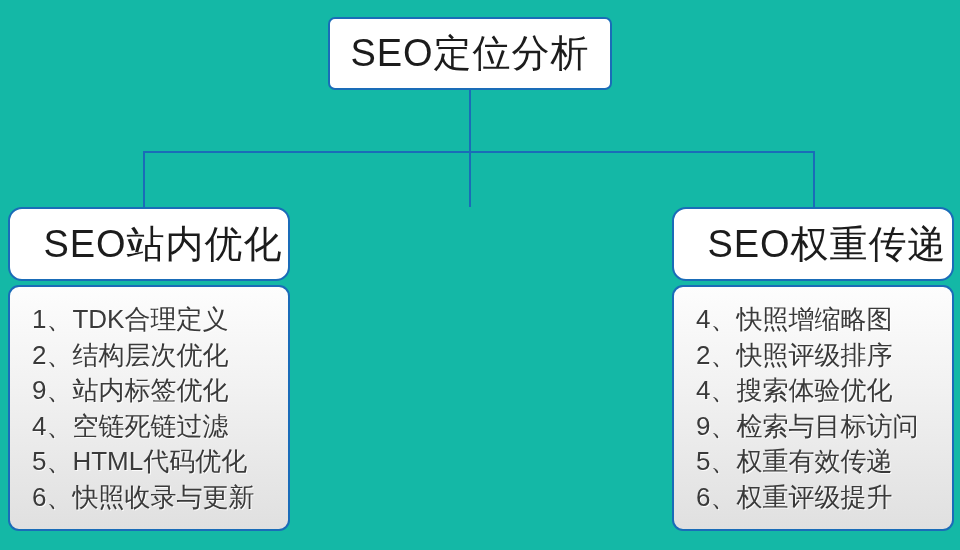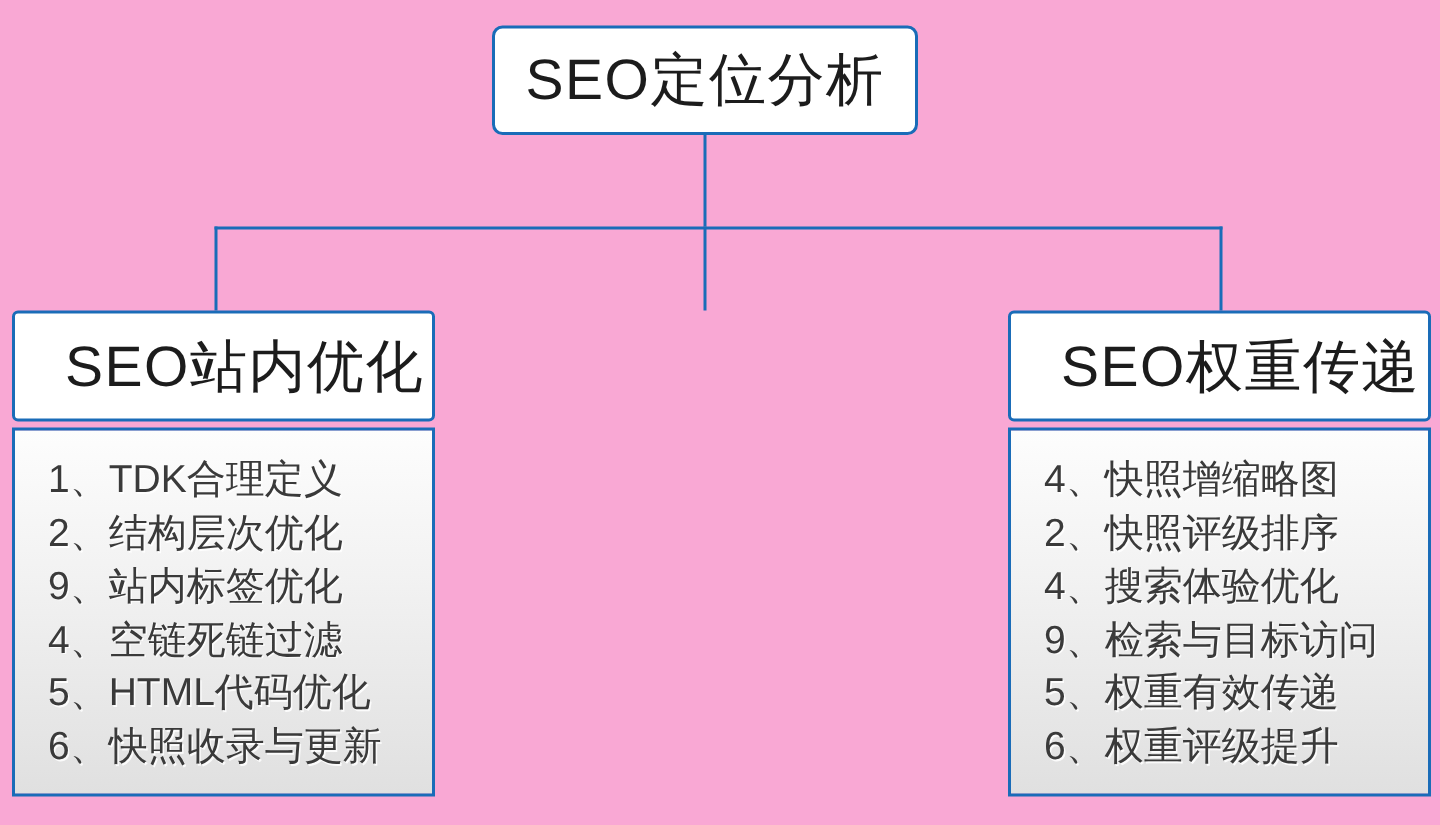--- a/index.html
+++ b/index.html
@@ -5,21 +5,21 @@
   html, body {
     margin: 0;
     padding: 0;
     background: #ffffff;
     font-family: "Liberation Sans", "DejaVu Sans", sans-serif;
   }
   .canvas {
     position: relative;
     width: 960px;
     height: 550px;
-    background: #f9a8d4;
+    background: #14b8a6;
     overflow: hidden;
   }
   
   .line {
     position: absolute;
     background: #1a6cb8;
   }
   .vline { width: 2px; }
   .hline { height: 2px; }
 
@@ -54,35 +54,35 @@
   .col-left   { left: 8px; }
   .col-middle { left: 328px; }
   .col-right  { left: 672px; }
 
   .header-box {
     box-sizing: border-box;
     width: 282px;
     height: 74px;
     background: #ffffff;
     border: 2px solid #1a6cb8;
-    border-radius: 4px;
+    border-radius: 14px;
     display: flex;
     align-items: center;
     justify-content: center;
     padding-left: 28px;
   }
 
   .list-box {
     box-sizing: border-box;
     margin-top: 4px;
     width: 282px;
     height: 246px;
     background: linear-gradient(to bottom, #fdfdfd 0%, #f2f2f2 40%, #e0e0e0 100%);
     border: 2px solid #1a6cb8;
-    border-radius: 0;
+    border-radius: 11px;
     padding: 15px 0 0 22px;
   }
   .list-item {
     font-size: 26px;
     line-height: 35.5px;
     color: #3a3a3a;
     text-shadow: 1px 1px 0 rgba(255,255,255,0.85);
     white-space: nowrap;
   }
 </style>

